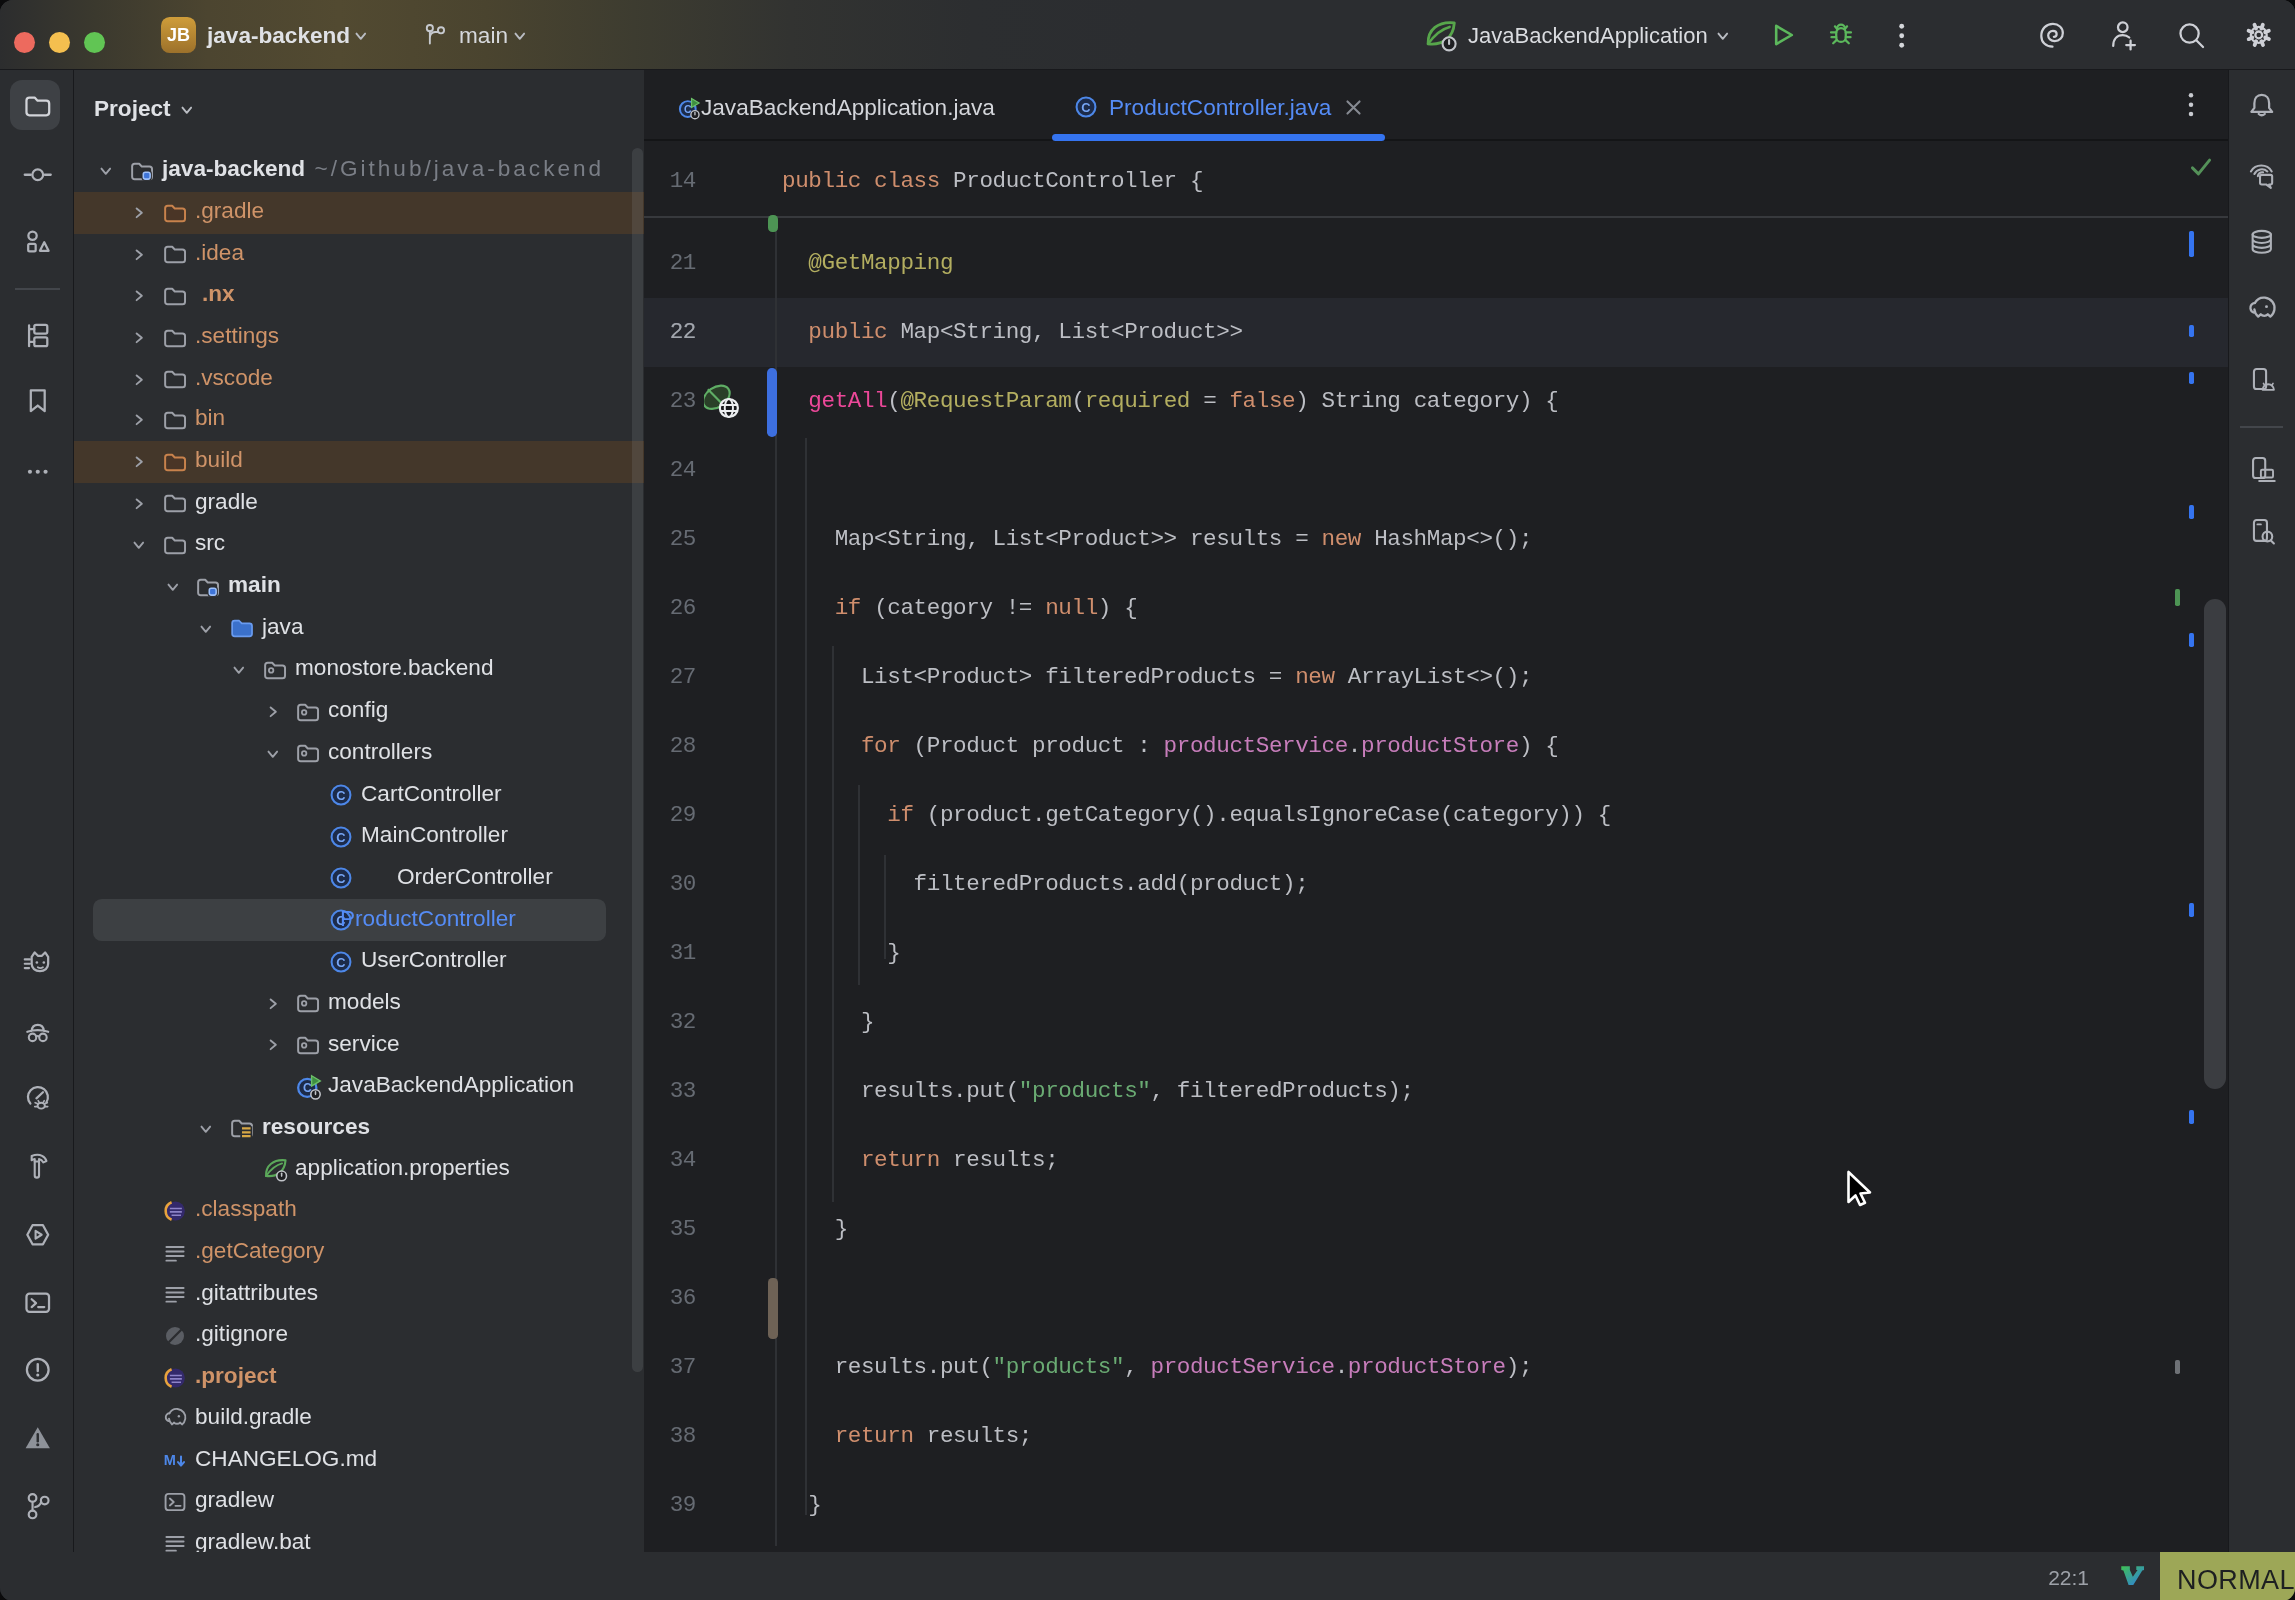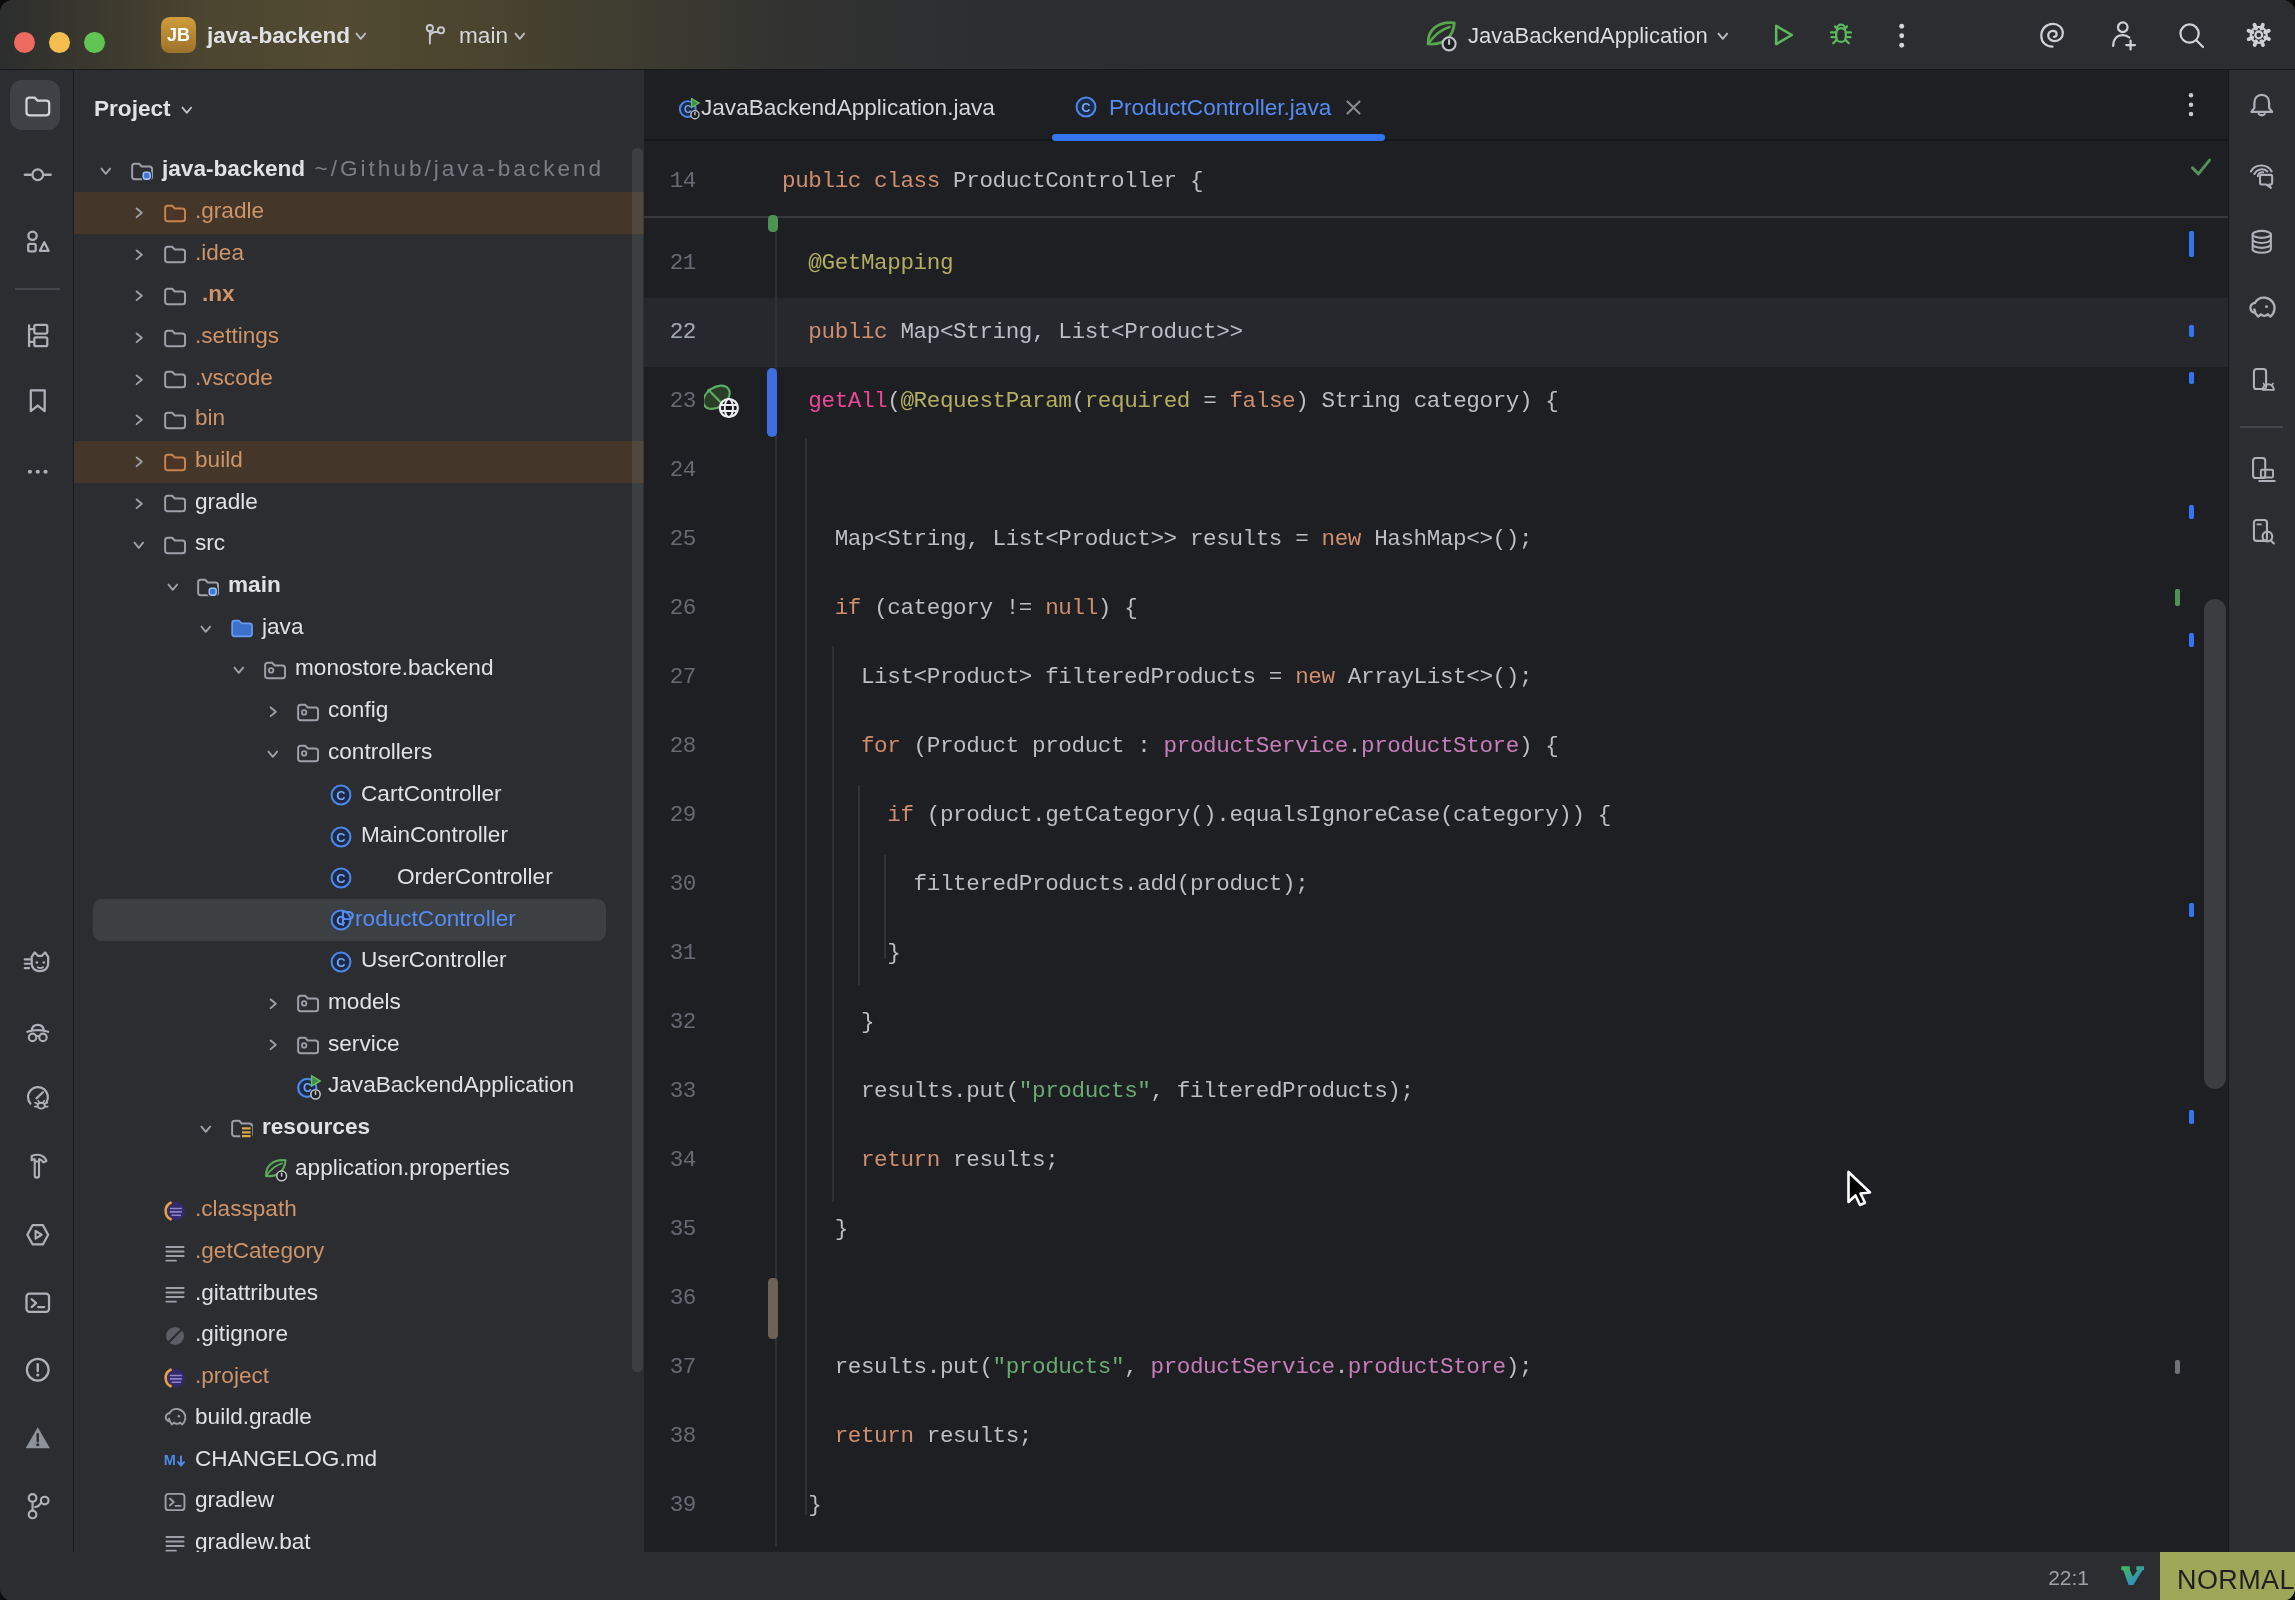--- a/index.html
+++ b/index.html
@@ -339,21 +339,21 @@
       <svg class="abs" style="left:163px;top:1324px" width="24" height="24" viewBox="0 0 28 28" fill="none">
         <circle cx="14" cy="14" r="10.5" fill="#5a5d63"></circle>
         <path d="M7 21 L21 7" stroke="#2b2d30" stroke-width="2.6" stroke-linecap="round" stroke-linejoin="round"></path>
       </svg>
       <div class="ui abs" style="left:195px;top:1321px;color:#dfe1e5;font-weight:400;white-space:nowrap;">.gitignore</div>
       <svg class="abs" style="left:163px;top:1366px" width="24" height="24" viewBox="0 0 28 28" fill="none">
         <circle cx="14.5" cy="14" r="11" fill="#33296b"></circle>
         <path d="M10 3.8 a11 11 0 0 0 0 20.4" stroke="#e8a33d" stroke-width="3" fill="none"></path>
         <path d="M8 11 h14 M8 15 h14 M10 19 h11" stroke="#8d83c8" stroke-width="1.8"></path>
       </svg>
-      <div class="ui abs" style="left:195px;top:1363px;color:#cf9368;font-weight:400;white-space:nowrap;">.project</div>
+      <div class="ui abs" style="left:195px;top:1363px;color:#cf9368;font-weight:700;white-space:nowrap;">.project</div>
       <svg class="abs" style="left:163px;top:1406px" width="24" height="24" viewBox="0 0 28 28" fill="none">
         <path d="M7.5 8.5 c2-3.5 5.5-5.5 9.5-5 c6 0.8 10 5.8 9 11.5 c-0.5 2.8-1.8 5-3.8 6.5 l-2.4-2.2 c-0.8 0.9-2 1.4-3.4 1.4 c-1.4 0-2.6-0.5-3.4-1.4 l-2.4 2.2 c-2-1.6-3.3-4-3.6-6.8" stroke="#9da0a8" stroke-width="2.2" stroke-linecap="round" stroke-linejoin="round"></path>
         <path d="M7.5 8.5 c-2.8 0.3-4.6 2.4-4.2 5.3 c0.3 2 1.5 3.3 3.4 3.8" stroke="#9da0a8" stroke-width="2.2" stroke-linecap="round" stroke-linejoin="round"></path>
         <circle cx="18.5" cy="12" r="1.4" fill="#9da0a8"></circle>
       </svg>
       <div class="ui abs" style="left:195px;top:1404px;color:#dfe1e5;font-weight:400;white-space:nowrap;">build.gradle</div>
       <svg class="abs" style="left:163px;top:1448px" width="24" height="24" viewBox="0 0 28 28" fill="none">
         <text x="1" y="20" font-family="Liberation Sans,sans-serif" font-size="17" font-weight="700" fill="#4d87e8">M</text>
         <path d="M21 10 v10 M17.5 16.5 L21 20.5 L24.5 16.5" stroke="#4d87e8" stroke-width="2.4" stroke-linecap="round" stroke-linejoin="round"></path>
       </svg>

